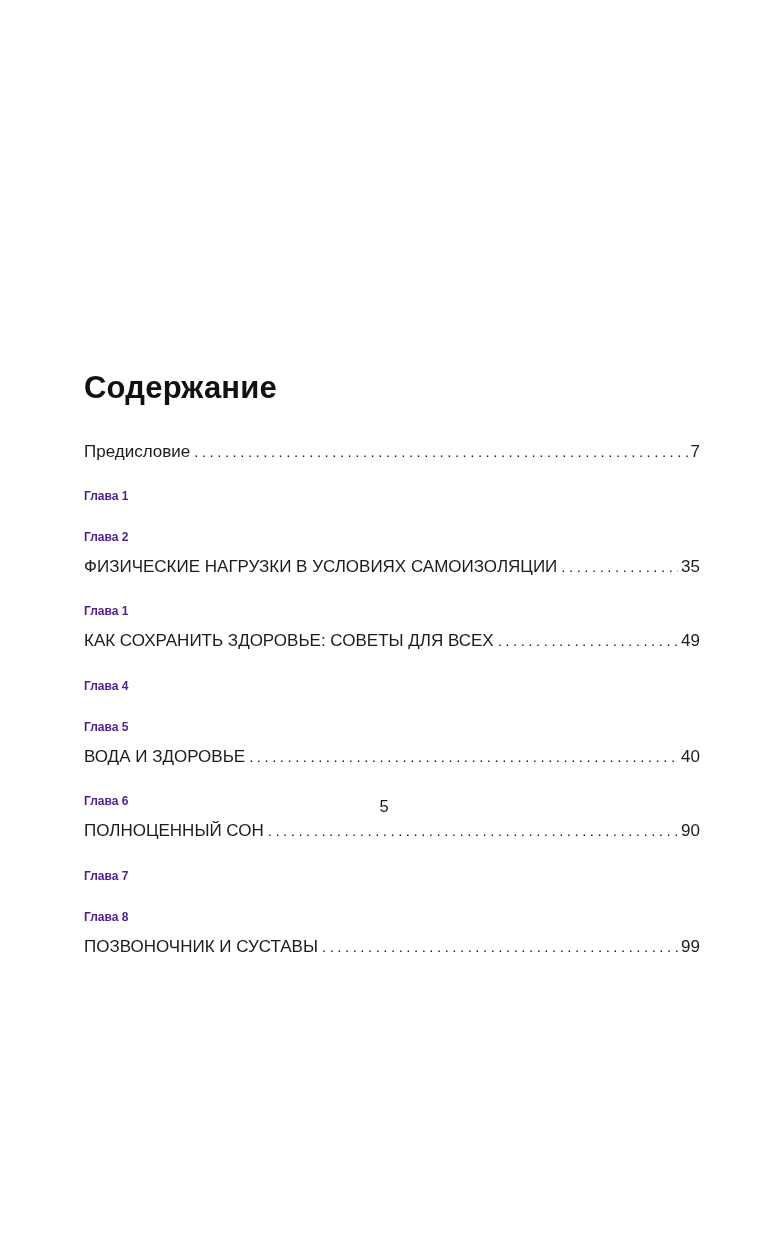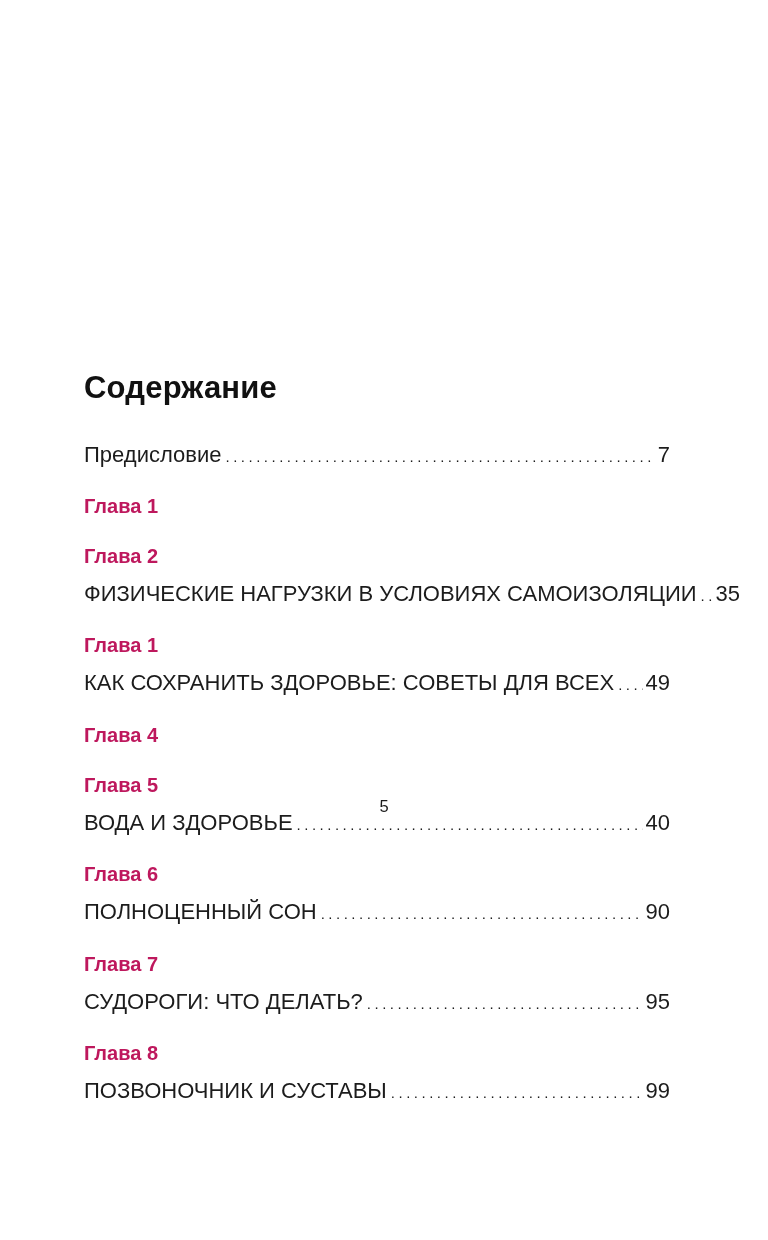--- a/index.html
+++ b/index.html
@@ -10,40 +10,40 @@
     background: #ffffff;
     font-family: "Liberation Sans", "DejaVu Sans", sans-serif;
     color: #1c1c1c;
     overflow: hidden;
   }
 
   .page {
     position: relative;
     width: 768px;
     height: 916px;
-    padding: 0 98px 0 84px;
+    padding: 0 68px 0 84px;
   }
 
   .page-title {
     padding-top: 370px;
     font-size: 31px;
     font-weight: 700;
     letter-spacing: 0.2px;
     color: #111111;
     line-height: 1.15;
   }
 
   .toc {
     margin-top: 36px;
   }
 
   .toc-line {
     display: flex;
     align-items: baseline;
-    font-size: 22px;
+    font-size: 17px;
     line-height: 1.2;
     color: #1c1c1c;
   }
 
   .entry-title {
     white-space: nowrap;
     flex: 0 0 auto;
   }
 
   .dots {
@@ -67,23 +67,23 @@
 
   .preface-line {
     margin-bottom: 6px;
   }
 
   .chapter {
     margin-top: 27px;
   }
 
   .chapter-label {
-    font-size: 20px;
+    font-size: 12px;
     font-weight: 700;
-    color: #be185d;
+    color: #4c1d95;
     margin-bottom: 13px;
   }
 
   .folio {
     position: absolute;
     bottom: 100px;
     left: 0;
     width: 768px;
     text-align: center;
     font-size: 16.5px;
@@ -144,25 +144,20 @@
       <div class="chapter-label">Глава 6</div>
       <div class="toc-line">
         <span class="entry-title">ПОЛНОЦЕННЫЙ СОН</span>
         <span class="dots"></span>
         <span class="page-ref">90</span>
       </div>
     </div>
 
     <div class="chapter">
       <div class="chapter-label">Глава 7</div>
-      <div class="toc-line">
-        <span class="entry-title">СУДОРОГИ: ЧТО ДЕЛАТЬ?</span>
-        <span class="dots"></span>
-        <span class="page-ref">95</span>
-      </div>
     </div>
 
     <div class="chapter">
       <div class="chapter-label">Глава 8</div>
       <div class="toc-line">
         <span class="entry-title">ПОЗВОНОЧНИК И СУСТАВЫ</span>
         <span class="dots"></span>
         <span class="page-ref">99</span>
       </div>
     </div>

